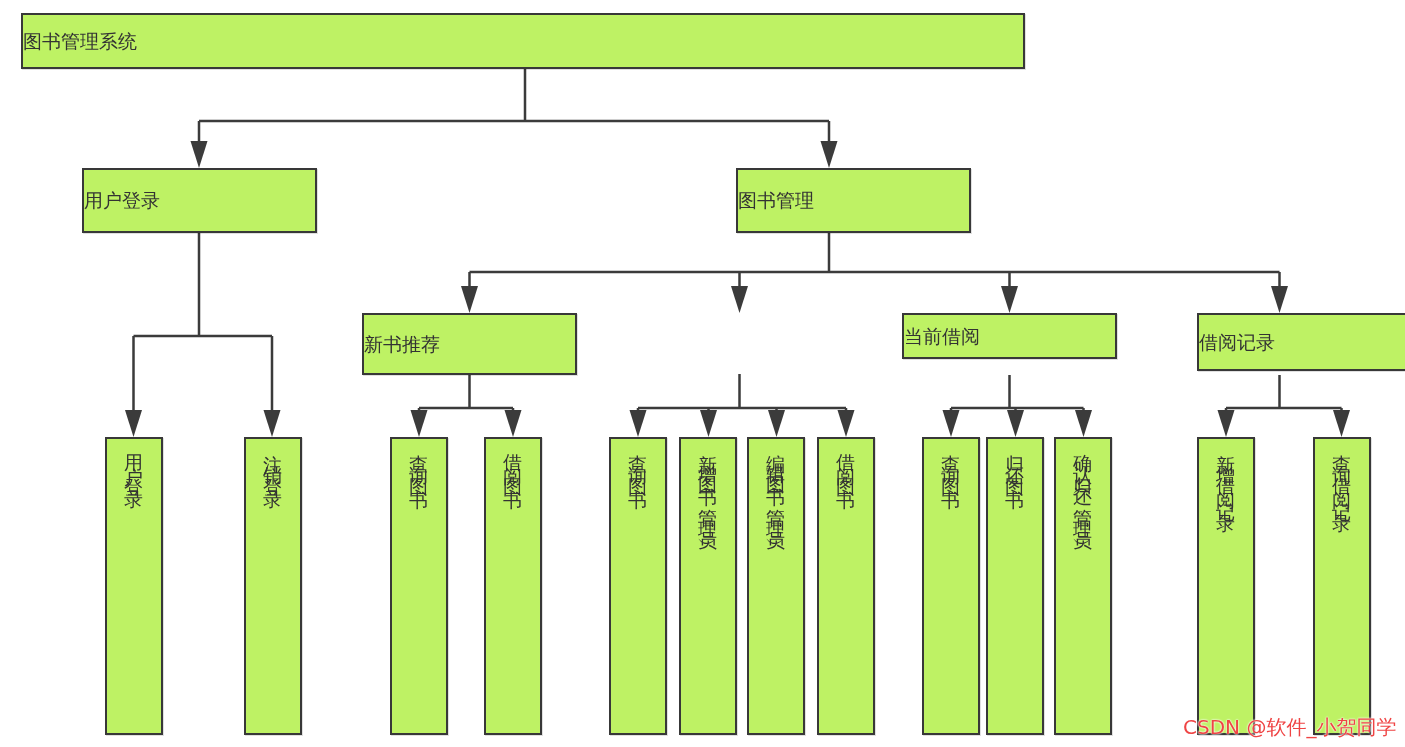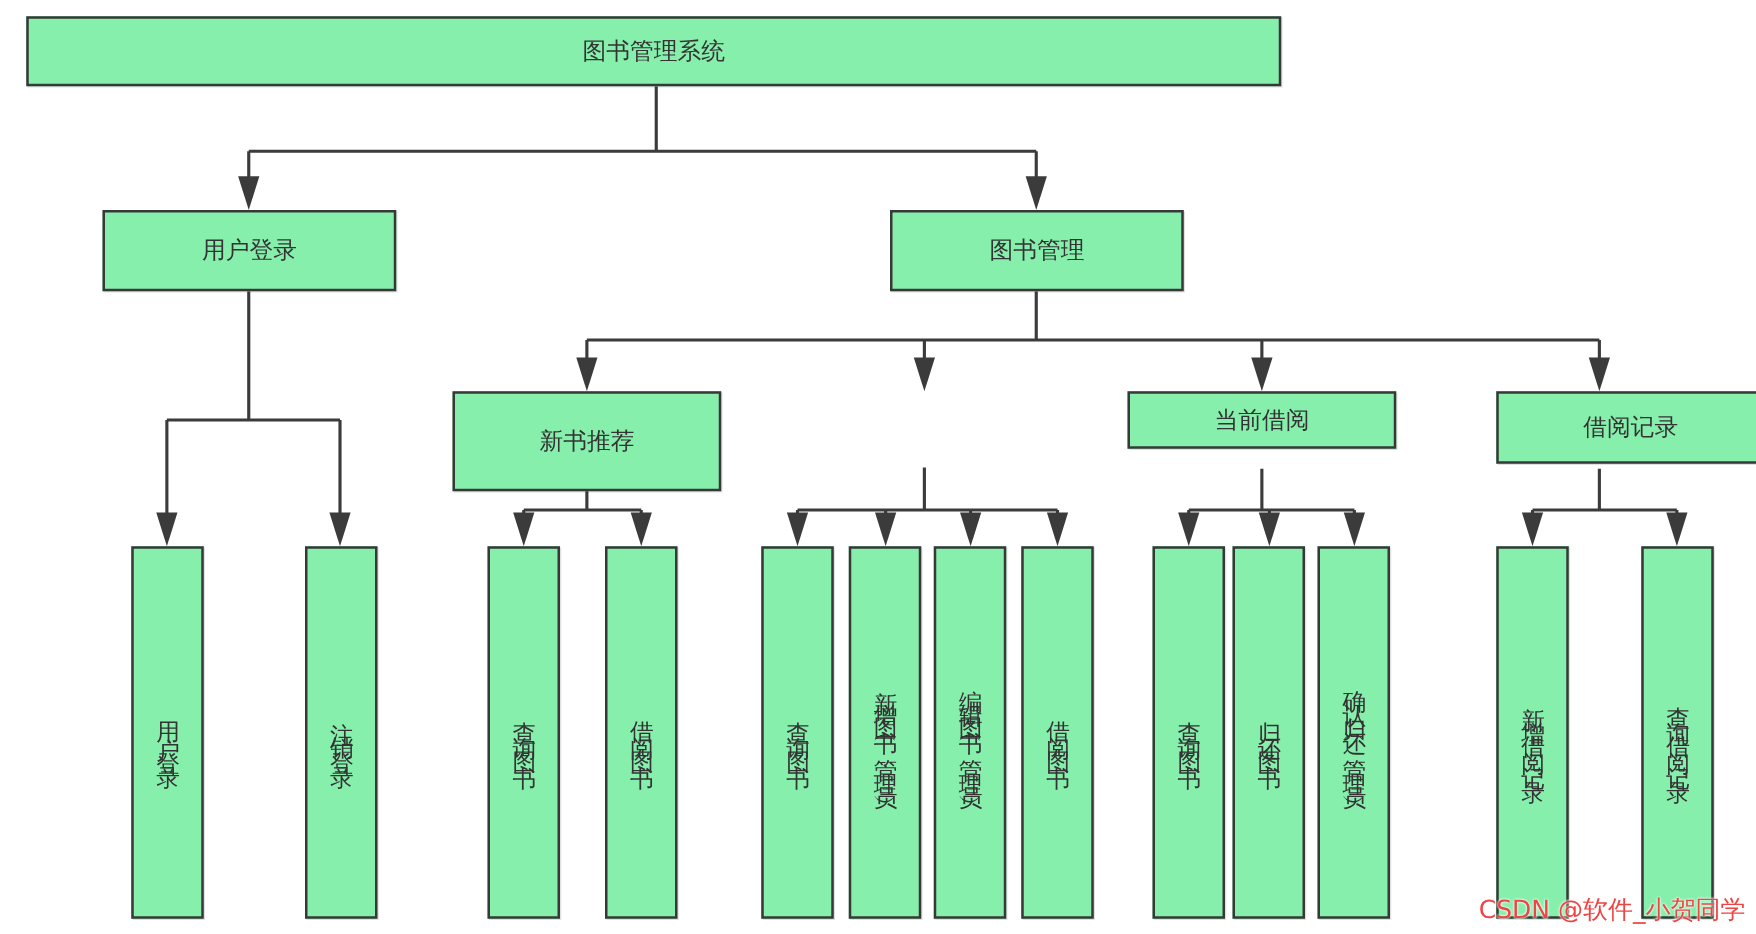--- a/index.html
+++ b/index.html
@@ -3,23 +3,23 @@
 <meta charset="utf-8">
 <style>
   html,body{margin:0;padding:0;background:#ffffff;}
   body{
     width:1405px;height:747px;position:relative;overflow:hidden;
     font-family:"DejaVu Sans","Liberation Sans",sans-serif;
   }
   .canvas{position:absolute;left:0;top:0;width:1405px;height:747px;}
   svg.connectors{position:absolute;left:0;top:0;z-index:1;}
   .node{
-    position:absolute;box-sizing:border-box;background:#86efac;
+    position:absolute;box-sizing:border-box;background:#bef264;
     border:2.5px solid #383838;color:#333333;
-    display:flex;align-items:center;justify-content:center;
+    display:flex;align-items:center;justify-content:flex-start;
     font-size:19px;line-height:1;z-index:2;
     box-shadow:1px 1px 0 rgba(0,0,0,0.12);
   }
   .vnode{
     writing-mode:vertical-rl;text-orientation:mixed;
     letter-spacing:12px;
   }
   .vnode.long{letter-spacing:11px;font-size:19px;}
   .watermark{
     position:absolute;z-index:5;white-space:nowrap;
@@ -79,25 +79,25 @@
     </g>
   </svg>
 
   <div class="node" style="left:21px;top:13px;width:1004px;height:56px">
     <span>图书管理系统</span>
   </div>
 
   <div class="node" style="left:82px;top:168px;width:235px;height:65px">
     <span>用户登录</span>
   </div>
-  <div class="node" style="left:712px;top:168px;width:235px;height:65px">
+  <div class="node" style="left:736px;top:168px;width:235px;height:65px">
     <span>图书管理</span>
   </div>
 
-  <div class="node" style="left:362px;top:313px;width:215px;height:80px">
+  <div class="node" style="left:362px;top:313px;width:215px;height:62px">
     <span>新书推荐</span>
   </div>
   <div class="node" style="left:902px;top:313px;width:215px;height:46px">
     <span>当前借阅</span>
   </div>
   <div class="node" style="left:1197px;top:313px;width:215px;height:58px">
     <span>借阅记录</span>
   </div>
 
   <div class="node vnode" style="left:105px;top:437px;width:58px;height:298px">

